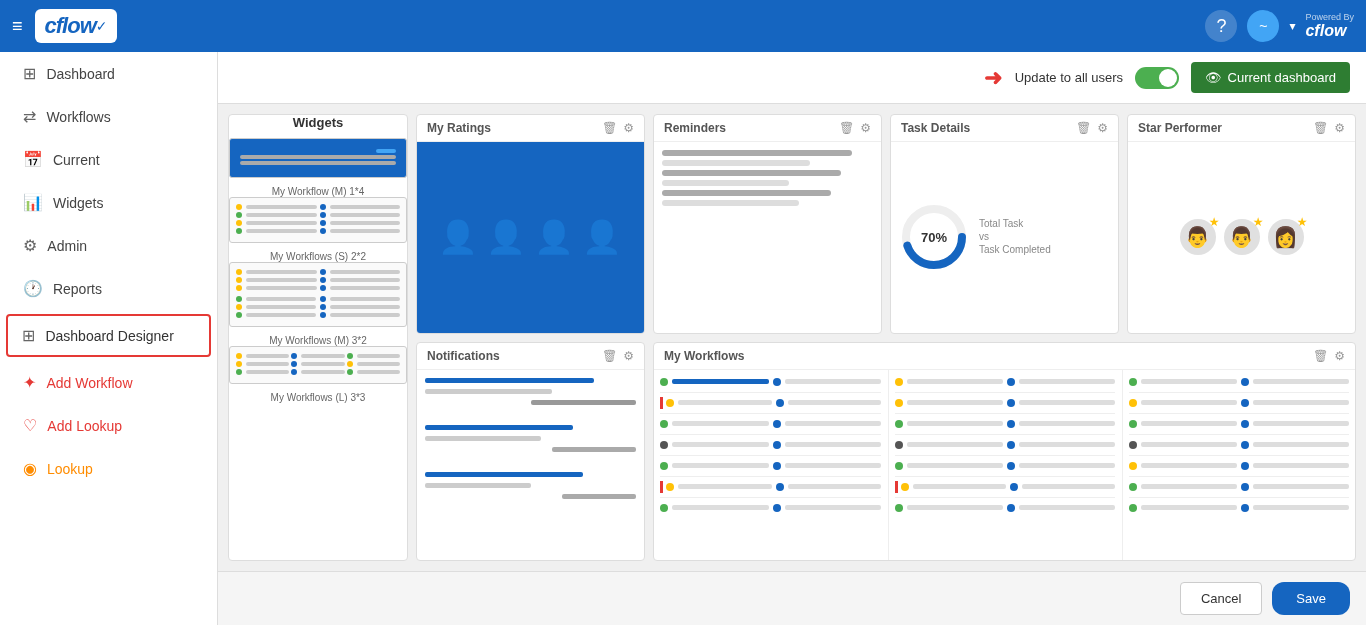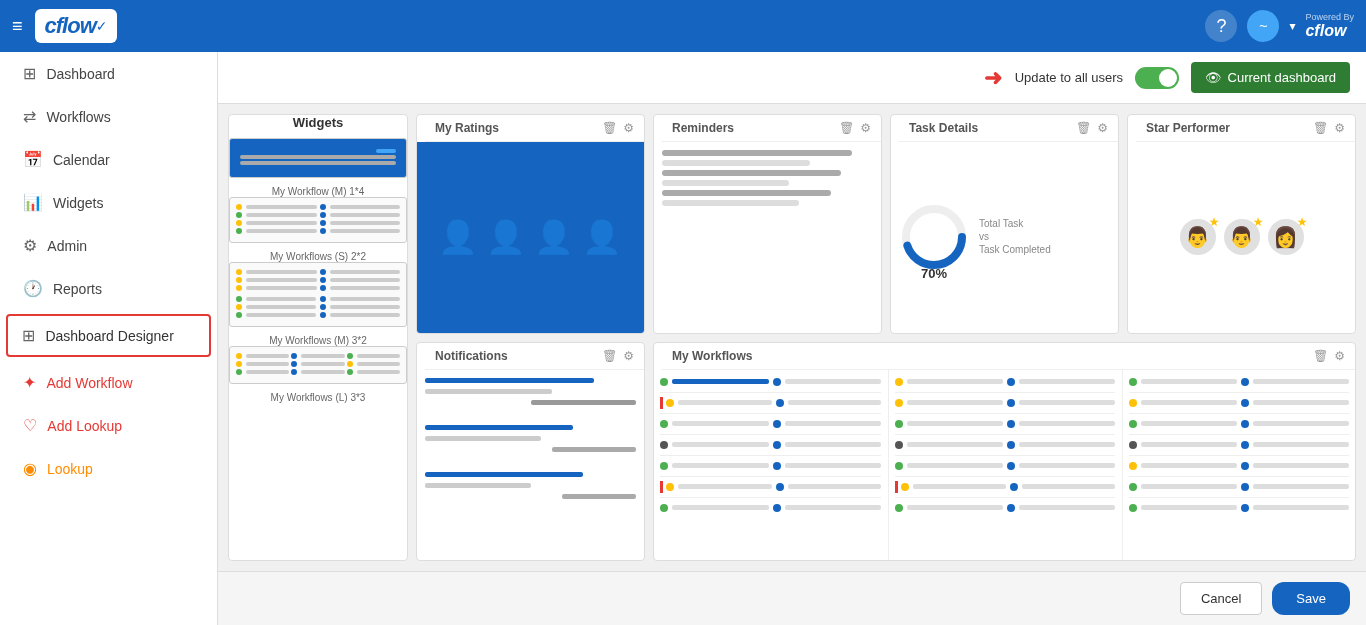--- a/index.html
+++ b/index.html
@@ -186,21 +186,20 @@
       display: flex;
       flex-direction: column;
     }
     .widget-header {
       display: flex;
       align-items: center;
       justify-content: space-between;
       padding: 6px 10px;
       border-bottom: 1px solid #eee;
       flex-shrink: 0;
-      margin-left: 8px;
     }
     .widget-title { font-size: 12px; color: #555; font-weight: 600; }
     .widget-actions { display: flex; gap: 6px; align-items: center; }
     .widget-action-icon { color: #999; font-size: 12px; cursor: pointer; }
     .widget-body { flex: 1; overflow: hidden; position: relative; }
 
     
     .ratings-body {
       background: #1565C0;
       display: flex;
@@ -212,21 +211,21 @@
 
     
     .reminders-body { padding: 8px; display: flex; flex-direction: column; gap: 4px; }
     .reminder-line { height: 6px; background: #ddd; border-radius: 3px; }
     .reminder-line.dark { background: #aaa; }
 
     
     .task-body { padding: 8px; display: flex; align-items: center; gap: 10px; height: 100%; }
     .donut-container { position: relative; width: 70px; height: 70px; flex-shrink: 0; }
     .donut-svg { width: 70px; height: 70px; }
-    .donut-text { position: absolute; top: 50%; left: 50%; transform: translate(-50%, -50%); font-size: 13px; font-weight: bold; color: #333; margin-top: 36px; }
+    .donut-text { position: absolute; top: 50%; left: 50%; transform: translate(-50%, -50%); font-size: 13px; font-weight: bold; color: #333; }
     .task-info { font-size: 10px; color: #888; }
     .task-info div { margin-bottom: 2px; }
 
     
     .star-body { padding: 8px; display: flex; align-items: center; justify-content: center; gap: 8px; height: 100%; }
     .performer { text-align: center; position: relative; }
     .performer-avatar { width: 36px; height: 36px; border-radius: 50%; display: flex; align-items: center; justify-content: center; font-size: 20px; }
 
     
     .notif-body { padding: 8px; display: flex; flex-direction: column; gap: 6px; overflow: hidden; }
@@ -305,21 +304,21 @@
     <div class="sidebar-item">
       <span class="sidebar-icon">⊞</span>
       <span>Dashboard</span>
     </div>
     <div class="sidebar-item">
       <span class="sidebar-icon">⇄</span>
       <span>Workflows</span>
     </div>
     <div class="sidebar-item">
       <span class="sidebar-icon">📅</span>
-      <span>Calendar</span>
+      <span>Current</span>
     </div>
     <div class="sidebar-item">
       <span class="sidebar-icon">📊</span>
       <span>Widgets</span>
     </div>
     <div class="sidebar-item">
       <span class="sidebar-icon">⚙</span>
       <span>Admin</span>
     </div>
     <div class="sidebar-item">

